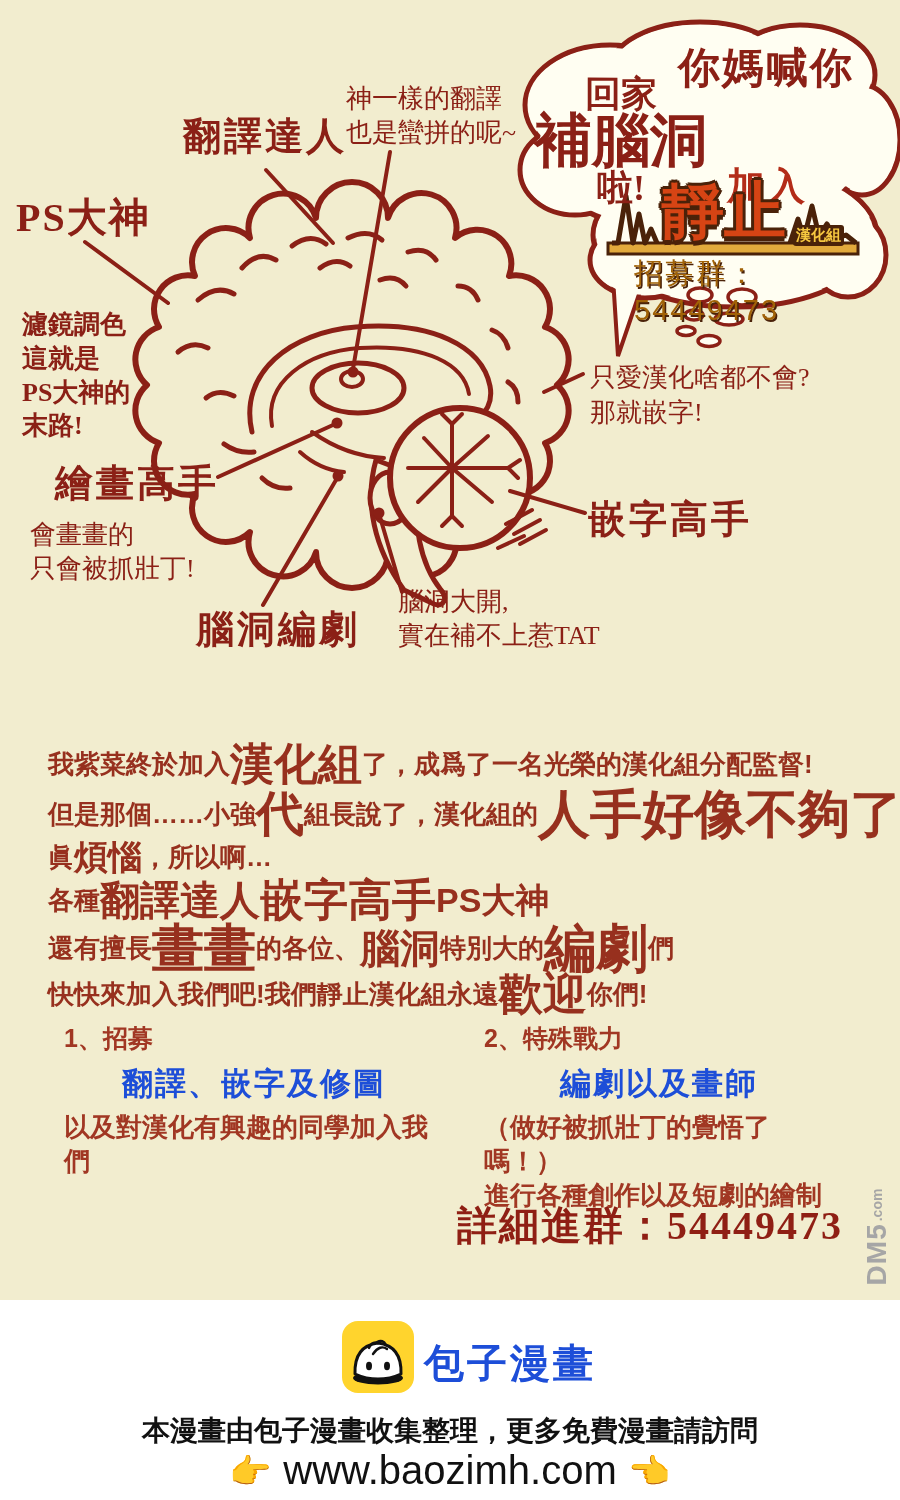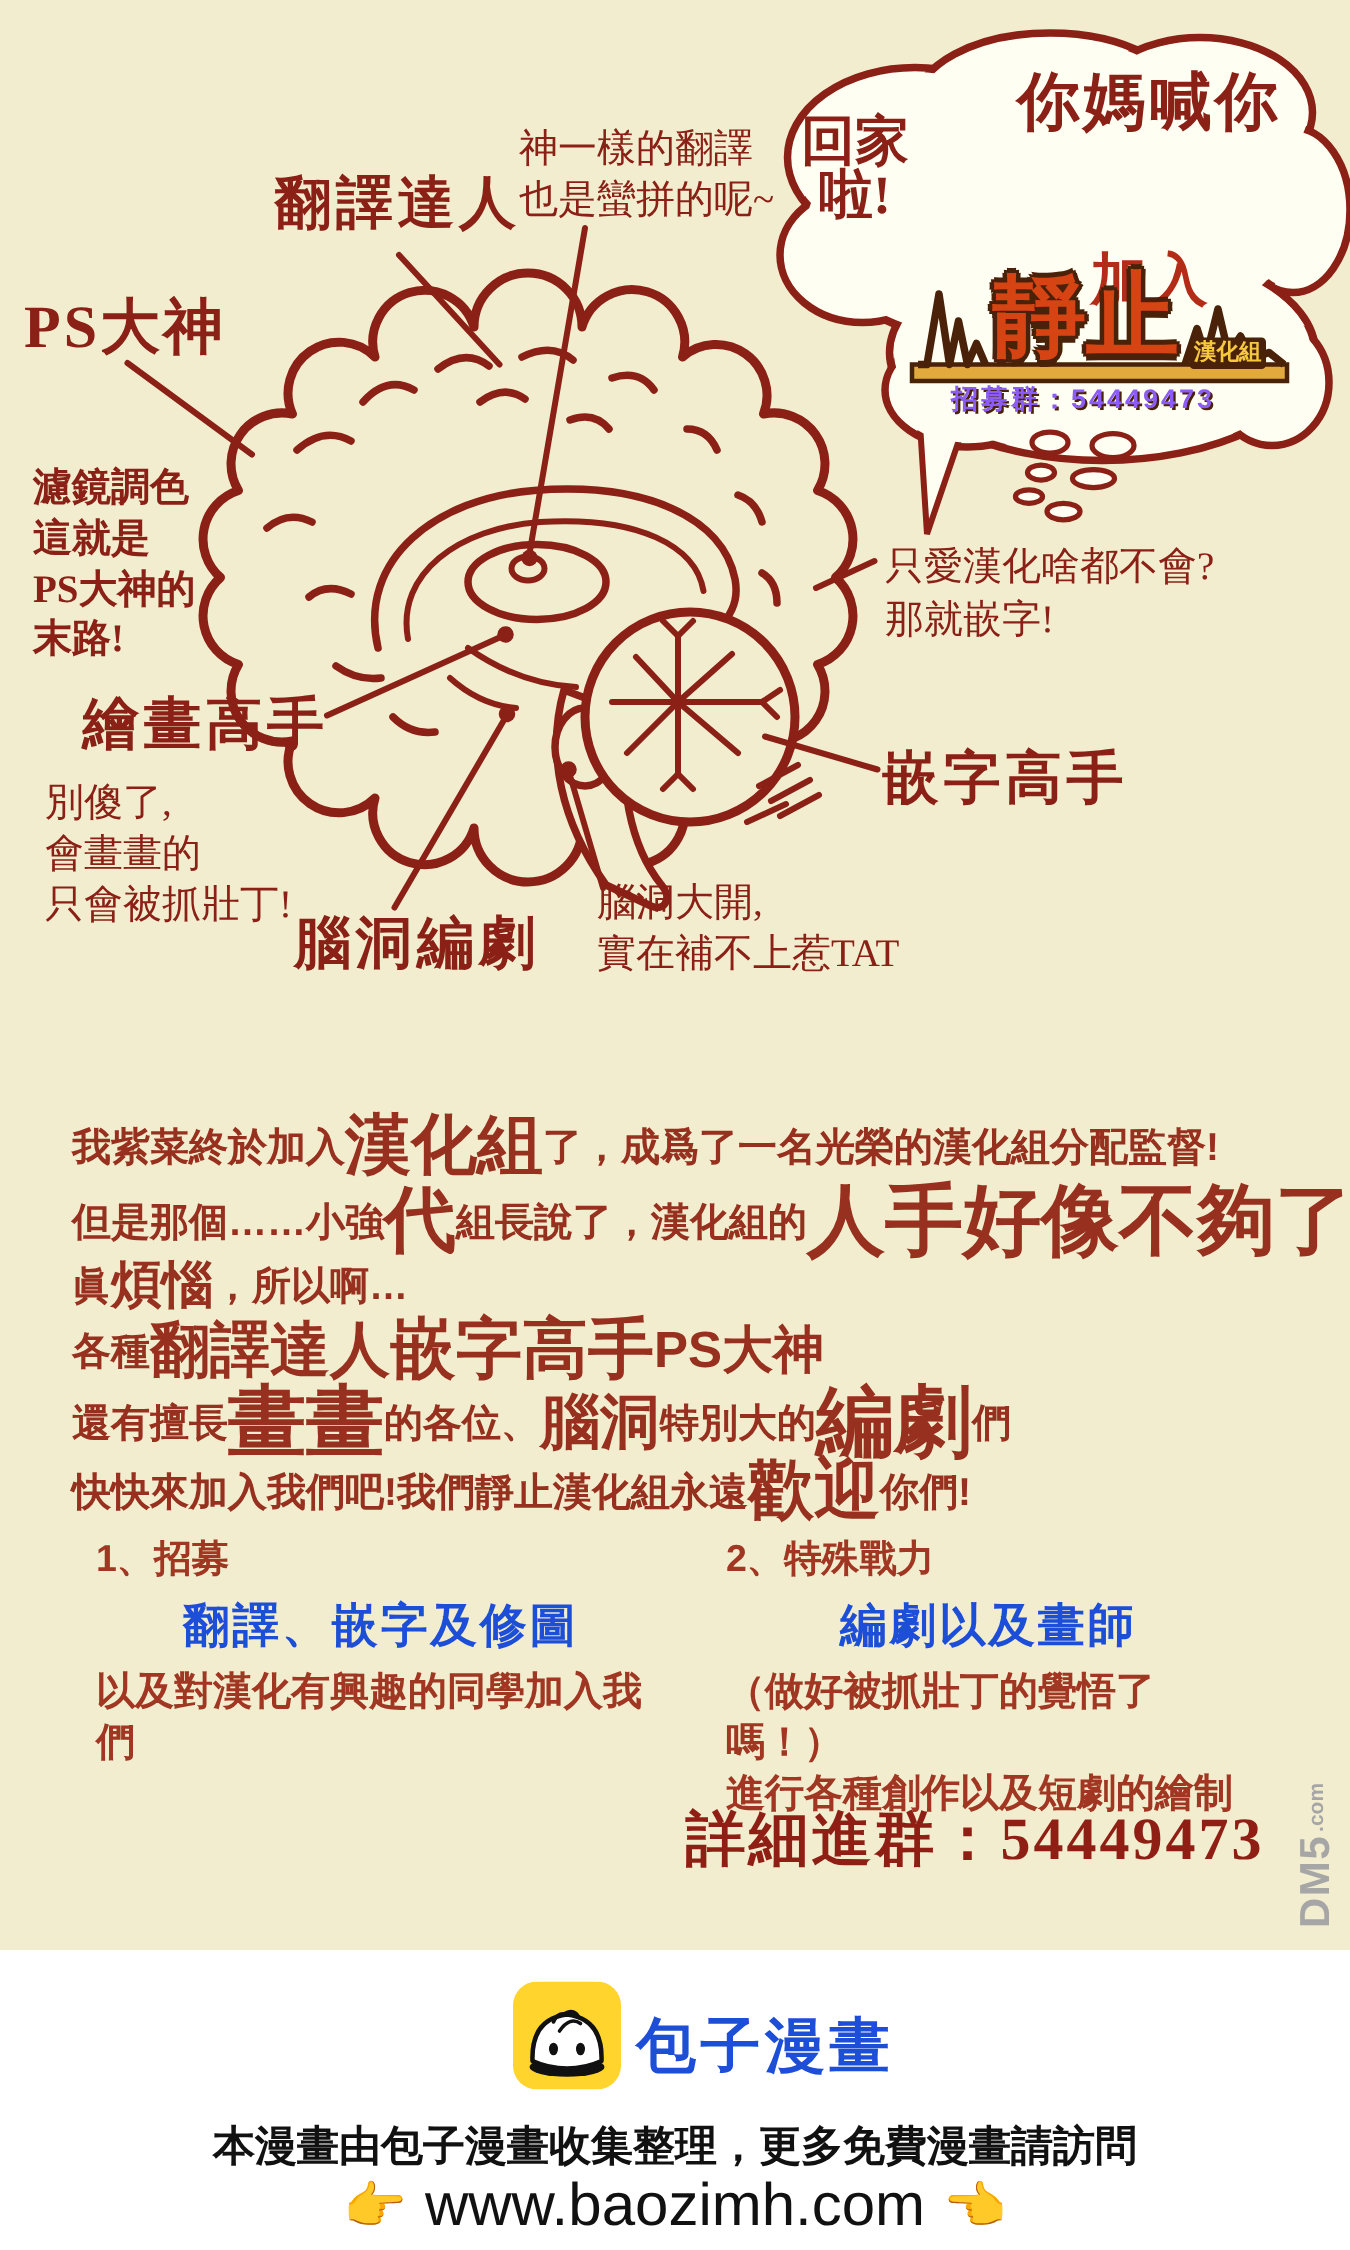--- a/index.html
+++ b/index.html
@@ -14,21 +14,21 @@
   #bubble-line1{left:678px;top:40px;font-size:42px;font-weight:bold;letter-spacing:2px;}
   #bubble-line2{left:534px;top:76px;display:flex;align-items:center;font-weight:bold;line-height:1;flex-direction:column;}
   #bubble-line2 .mid{font-size:58px;}
   #bubble-line2 .sml{font-size:36px;}
   #join-label{left:727px;top:161px;font-size:38px;font-weight:bold;letter-spacing:2px;color:#b32c18;}
   #logo-text{left:662px;top:180px;font-size:62px;font-weight:900;line-height:1;color:#d64414;
      text-shadow:-3px 0 #4a2209,3px 0 #4a2209,0 -3px #4a2209,0 3px #4a2209,
                  -2px -2px #4a2209,2px -2px #4a2209,-2px 2px #4a2209,2px 2px #4a2209,0 5px 0 #4a2209;}
   #logo-badge{left:793px;top:225px;font-size:15px;font-weight:bold;background:#4a2209;color:#f6c840;
      padding:2px 3px;border-radius:3px;line-height:1.1;}
-  #logo-recruit{left:634px;top:254px;font-size:18px;font-weight:bold;letter-spacing:2px;color:#8b5cf6;
+  #logo-recruit{left:634px;top:254px;font-size:29px;font-weight:normal;letter-spacing:2px;color:#a16207;
      text-shadow:1.5px 1.5px 0 #4a2209;}
 
   
   .btitle{font-weight:bold;font-size:38px;letter-spacing:3px;line-height:1;}
   .note{font-size:26px;line-height:1.3;}
   #lbl-fanyi{left:183px;top:117px;}
   #note-fanyi{left:346px;top:82px;}
   #lbl-ps{left:16px;top:198px;font-size:40px;letter-spacing:2px;}
   #note-ps{left:22px;top:308px;font-weight:bold;}
   #lbl-huihua{left:55px;top:464px;}
@@ -194,20 +194,21 @@
         <rect x="608" y="243" width="250" height="11" fill="#e2aa3c" stroke="#4a2209" stroke-width="3"></rect>
         <polyline points="612,243 618,243 626,196 633,243 639,214 645,243 651,229 657,243" fill="none" stroke="#4a2209" stroke-width="5" stroke-linejoin="round"></polyline>
         <polyline points="790,243 798,219 804,238 812,206 819,236 827,224 835,239 846,235 856,243" fill="none" stroke="#4a2209" stroke-width="5" stroke-linejoin="round"></polyline>
       </g>
     </g>
   </svg>
 
   <div class="abs serif ink" id="bubble-line1">你媽喊你</div>
   <div class="abs serif ink" id="bubble-line2">
     <span class="sml">回家</span>
+    <span class="mid">補腦洞</span>
     <span class="sml">啦!</span>
   </div>
   <div class="abs serif" id="join-label">加入</div>
   <div class="abs" id="logo-text">靜止</div>
   <div class="abs" id="logo-badge">漢化組</div>
   <div class="abs" id="logo-recruit">招募群：54449473</div>
 
   <div class="abs serif ink btitle" id="lbl-fanyi">翻譯達人</div>
   <div class="abs serif ink note" id="note-fanyi">
       <div>神一樣的翻譯</div>
@@ -215,21 +216,20 @@
     </div>
   <div class="abs serif ink btitle" id="lbl-ps">PS大神</div>
   <div class="abs serif ink note" id="note-ps">
       <div>濾鏡調色</div>
       <div>這就是</div>
       <div>PS大神的</div>
       <div>末路!</div>
     </div>
   <div class="abs serif ink btitle" id="lbl-huihua">繪畫高手</div>
   <div class="abs serif ink note" id="note-huihua">
-      <div>別傻了,</div>
       <div>會畫畫的</div>
       <div>只會被抓壯丁!</div>
     </div>
   <div class="abs serif ink btitle" id="lbl-bianju">腦洞編劇</div>
   <div class="abs serif ink note" id="note-naodong">
       <div>腦洞大開,</div>
       <div>實在補不上惹TAT</div>
     </div>
   <div class="abs serif ink note" id="note-qianzi">
       <div>只愛漢化啥都不會?</div>

